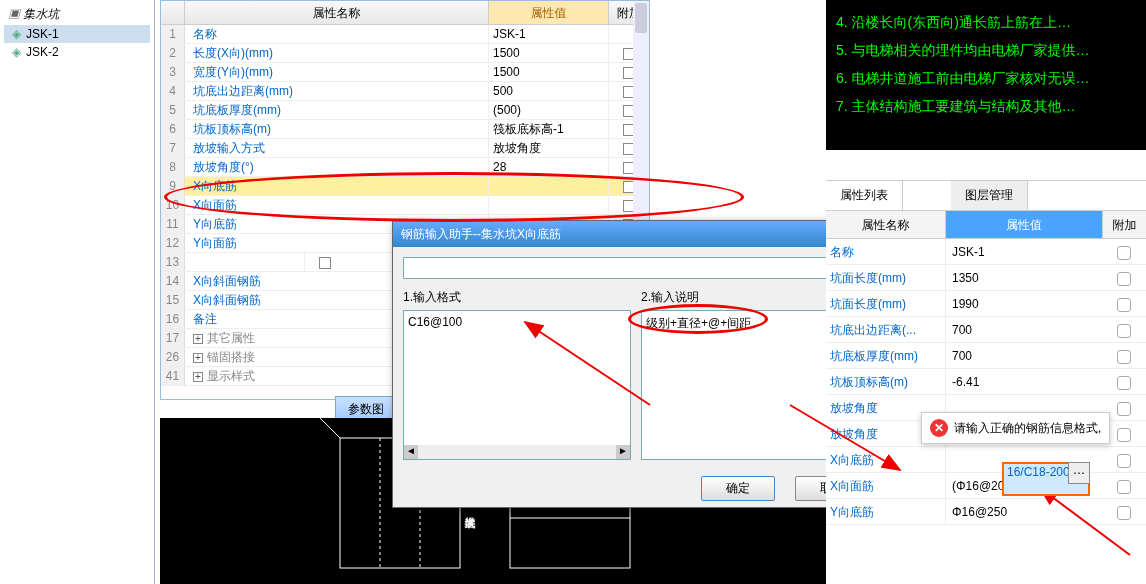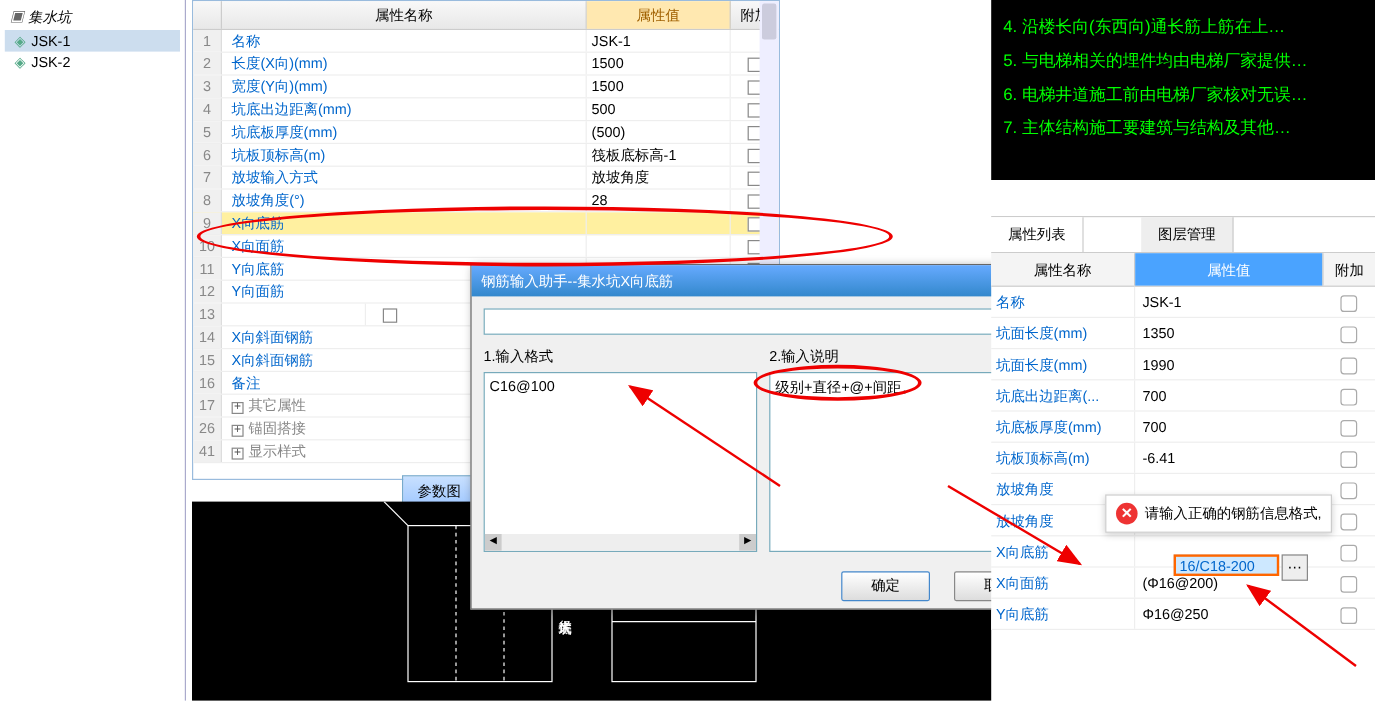--- a/index.html
+++ b/index.html
@@ -61,21 +61,21 @@
   .rg-head .c3 { width: 44px; text-align: center; line-height: 28px; border-left: 1px solid #ccc; }
   .rg-row { display: flex; height: 26px; border-bottom: 1px solid #eee; }
   .rg-row .c1 { width: 120px; padding-left: 4px; line-height: 26px; color: #06c; border-right: 1px solid #eee; overflow: hidden; }
   .rg-row .c2 { flex: 1; padding-left: 6px; line-height: 26px; }
   .rg-row .c3 { width: 44px; text-align: center; line-height: 26px; }
   .rchk { display: inline-block; width: 14px; height: 14px; border: 1px solid #aaa; border-radius: 3px; vertical-align: middle; }
 
   .err-tip { position: absolute; left: 921px; top: 412px; background: #fff; border: 1px solid #ccc; box-shadow: 0 2px 6px rgba(0,0,0,0.2); padding: 6px 8px; display: flex; align-items: center; gap: 6px; z-index: 50; }
   .err-x { width: 18px; height: 18px; border-radius: 50%; background: #e33; color: #fff; text-align: center; line-height: 18px; font-weight: bold; font-size: 12px; }
   
-  .edit-cell { position: absolute; left: 978px; top: 462px; width: 88px; height: 18px; border: 2px solid #f60; background: #cde8ff; padding: 1px 3px; color: #06c; z-index: 40; }
+  .edit-cell { position: absolute; left: 1002px; top: 462px; width: 88px; height: 34px; border: 2px solid #f60; background: #cde8ff; padding: 1px 3px; color: #06c; z-index: 40; }
   .edit-dots { position: absolute; left: 1068px; top: 462px; width: 22px; height: 22px; border: 1px solid #888; background: #eee; text-align: center; line-height: 20px; z-index: 40; cursor: pointer; }
 
   .anno { position: absolute; pointer-events: none; z-index: 30; }
   .oval { border: 3px solid #e00; border-radius: 50%; }
 </style>
 </head>
 <body>
 
 <div class="left-tree">
   <div class="tree-root">集水坑</div>

